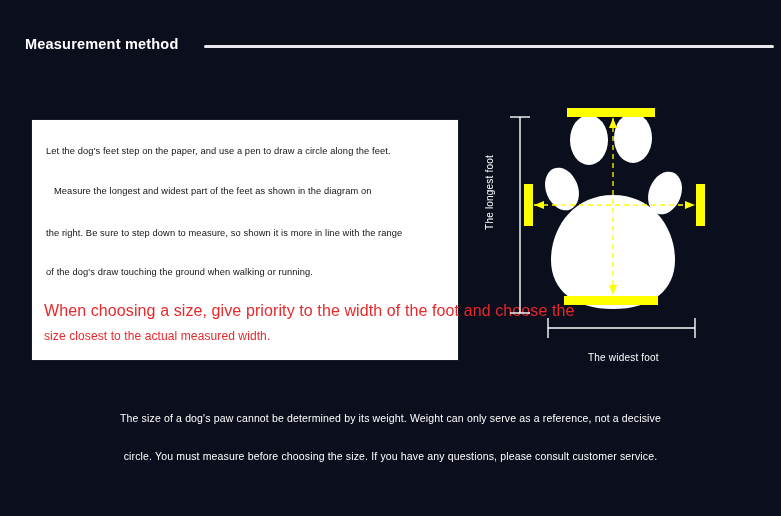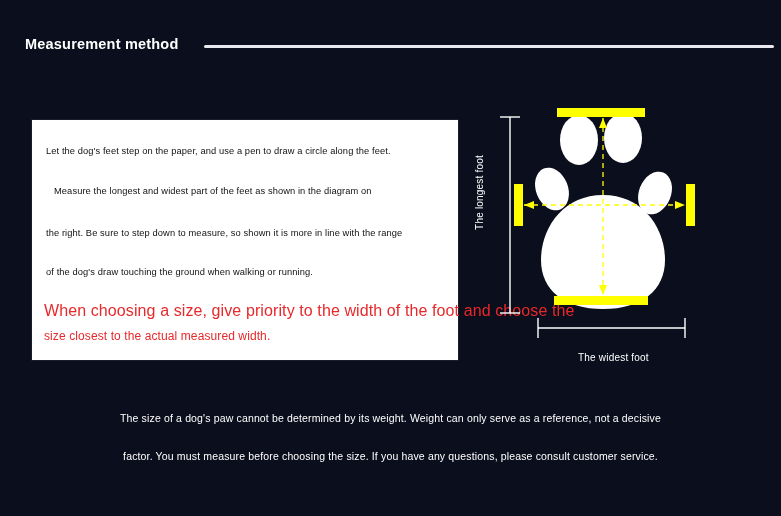--- a/index.html
+++ b/index.html
@@ -70,21 +70,21 @@
   #pl1 { left: 14px; top: 26px; }
   #pl2 { left: 22px; top: 66px; }
   #pl3 { left: 14px; top: 108px; }
   #pl4 { left: 14px; top: 147px; }
   #pl5 { left: 12px; top: 182px; font-size: 16px; }
   #pl6 { left: 12px; top: 209px; font-size: 12px; }
 
   
   #diagram {
     position: absolute;
-    left: 460px;
+    left: 470px;
     top: 85px;
     width: 290px;
     height: 290px;
   }
   #paw-svg {
     position: absolute;
     left: 0;
     top: 0;
   }
   #label-longest {
@@ -183,15 +183,15 @@
         <polygon points="64,120 74,116 74,124" fill="#ffff00" stroke="none"></polygon>
         <polygon points="225,120 215,116 215,124" fill="#ffff00" stroke="none"></polygon>
       </g>
     </svg>
 
     <div id="label-longest">The longest foot</div>
     <div id="label-widest">The widest foot</div>
   </div>
 
   <div class="footer-line" id="fl1">The size of a dog's paw cannot be determined by its weight. Weight can only serve as a reference, not a decisive</div>
-  <div class="footer-line" id="fl2">factor. You must measure before choosing the size. If you have any questions, please consult customer service.</div>
+  <div class="footer-line" id="fl2">circle. You must measure before choosing the size. If you have any questions, please consult customer service.</div>
 
 </div>
 
 </body></html>

